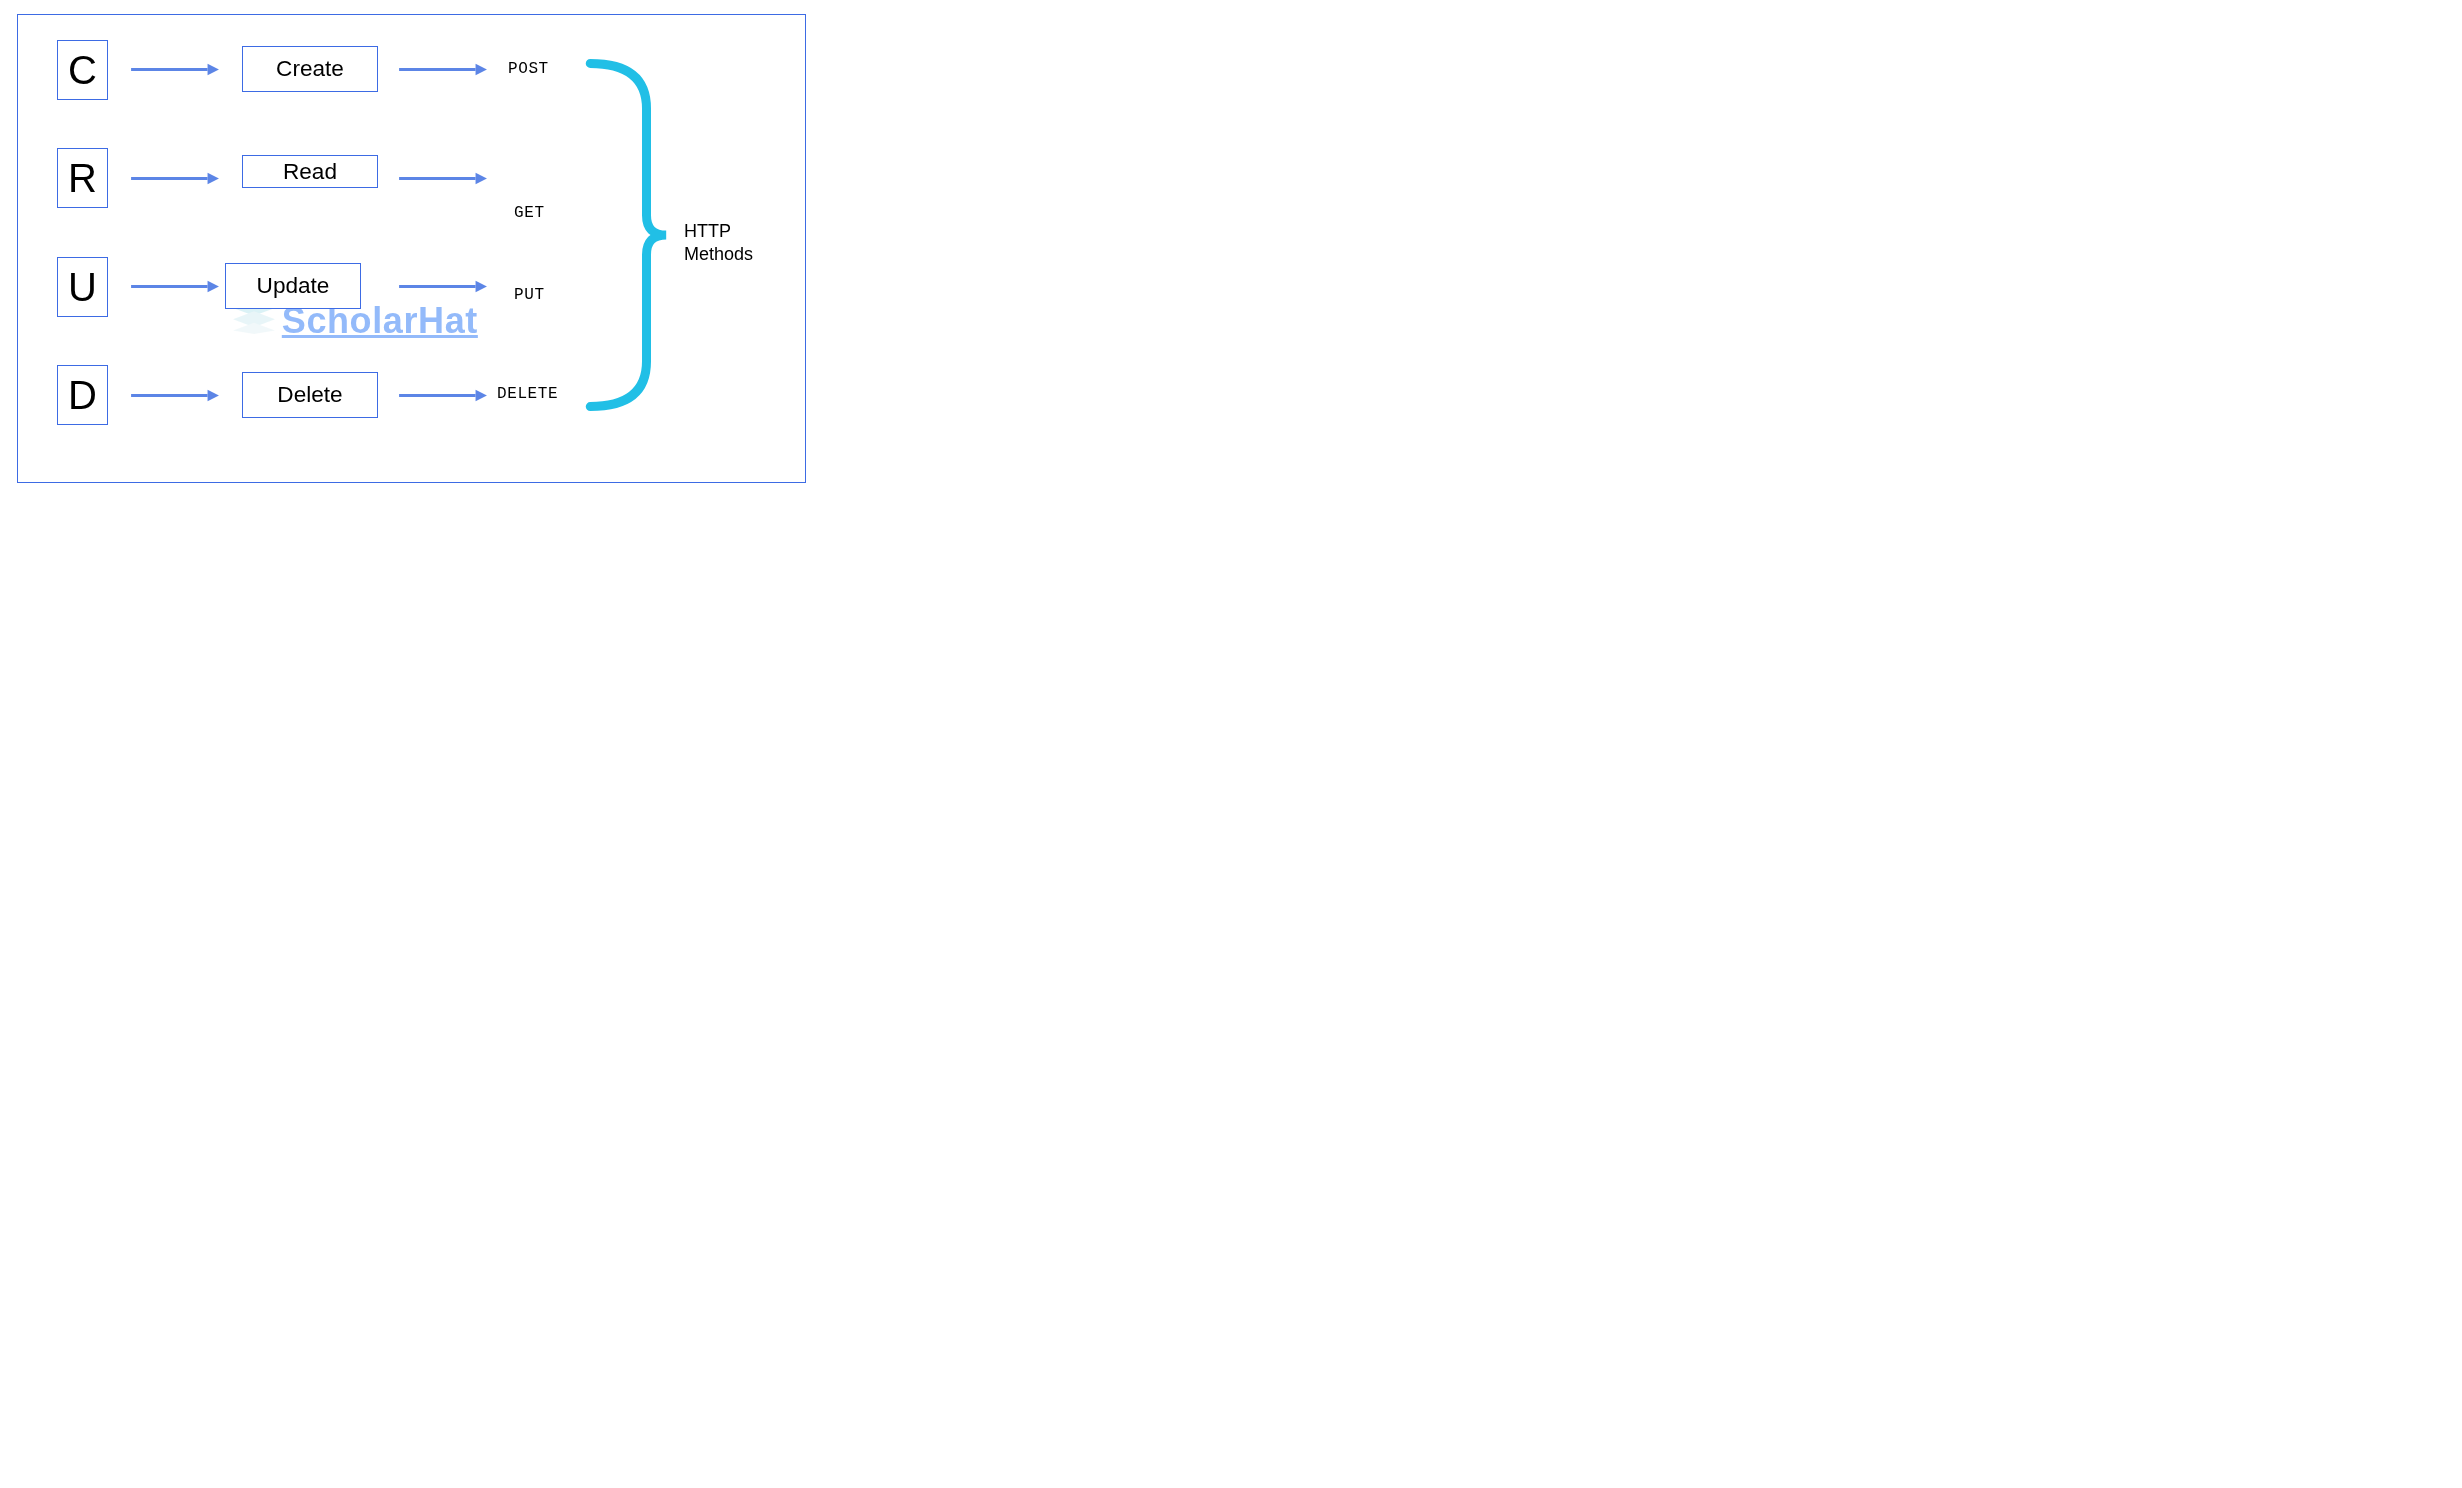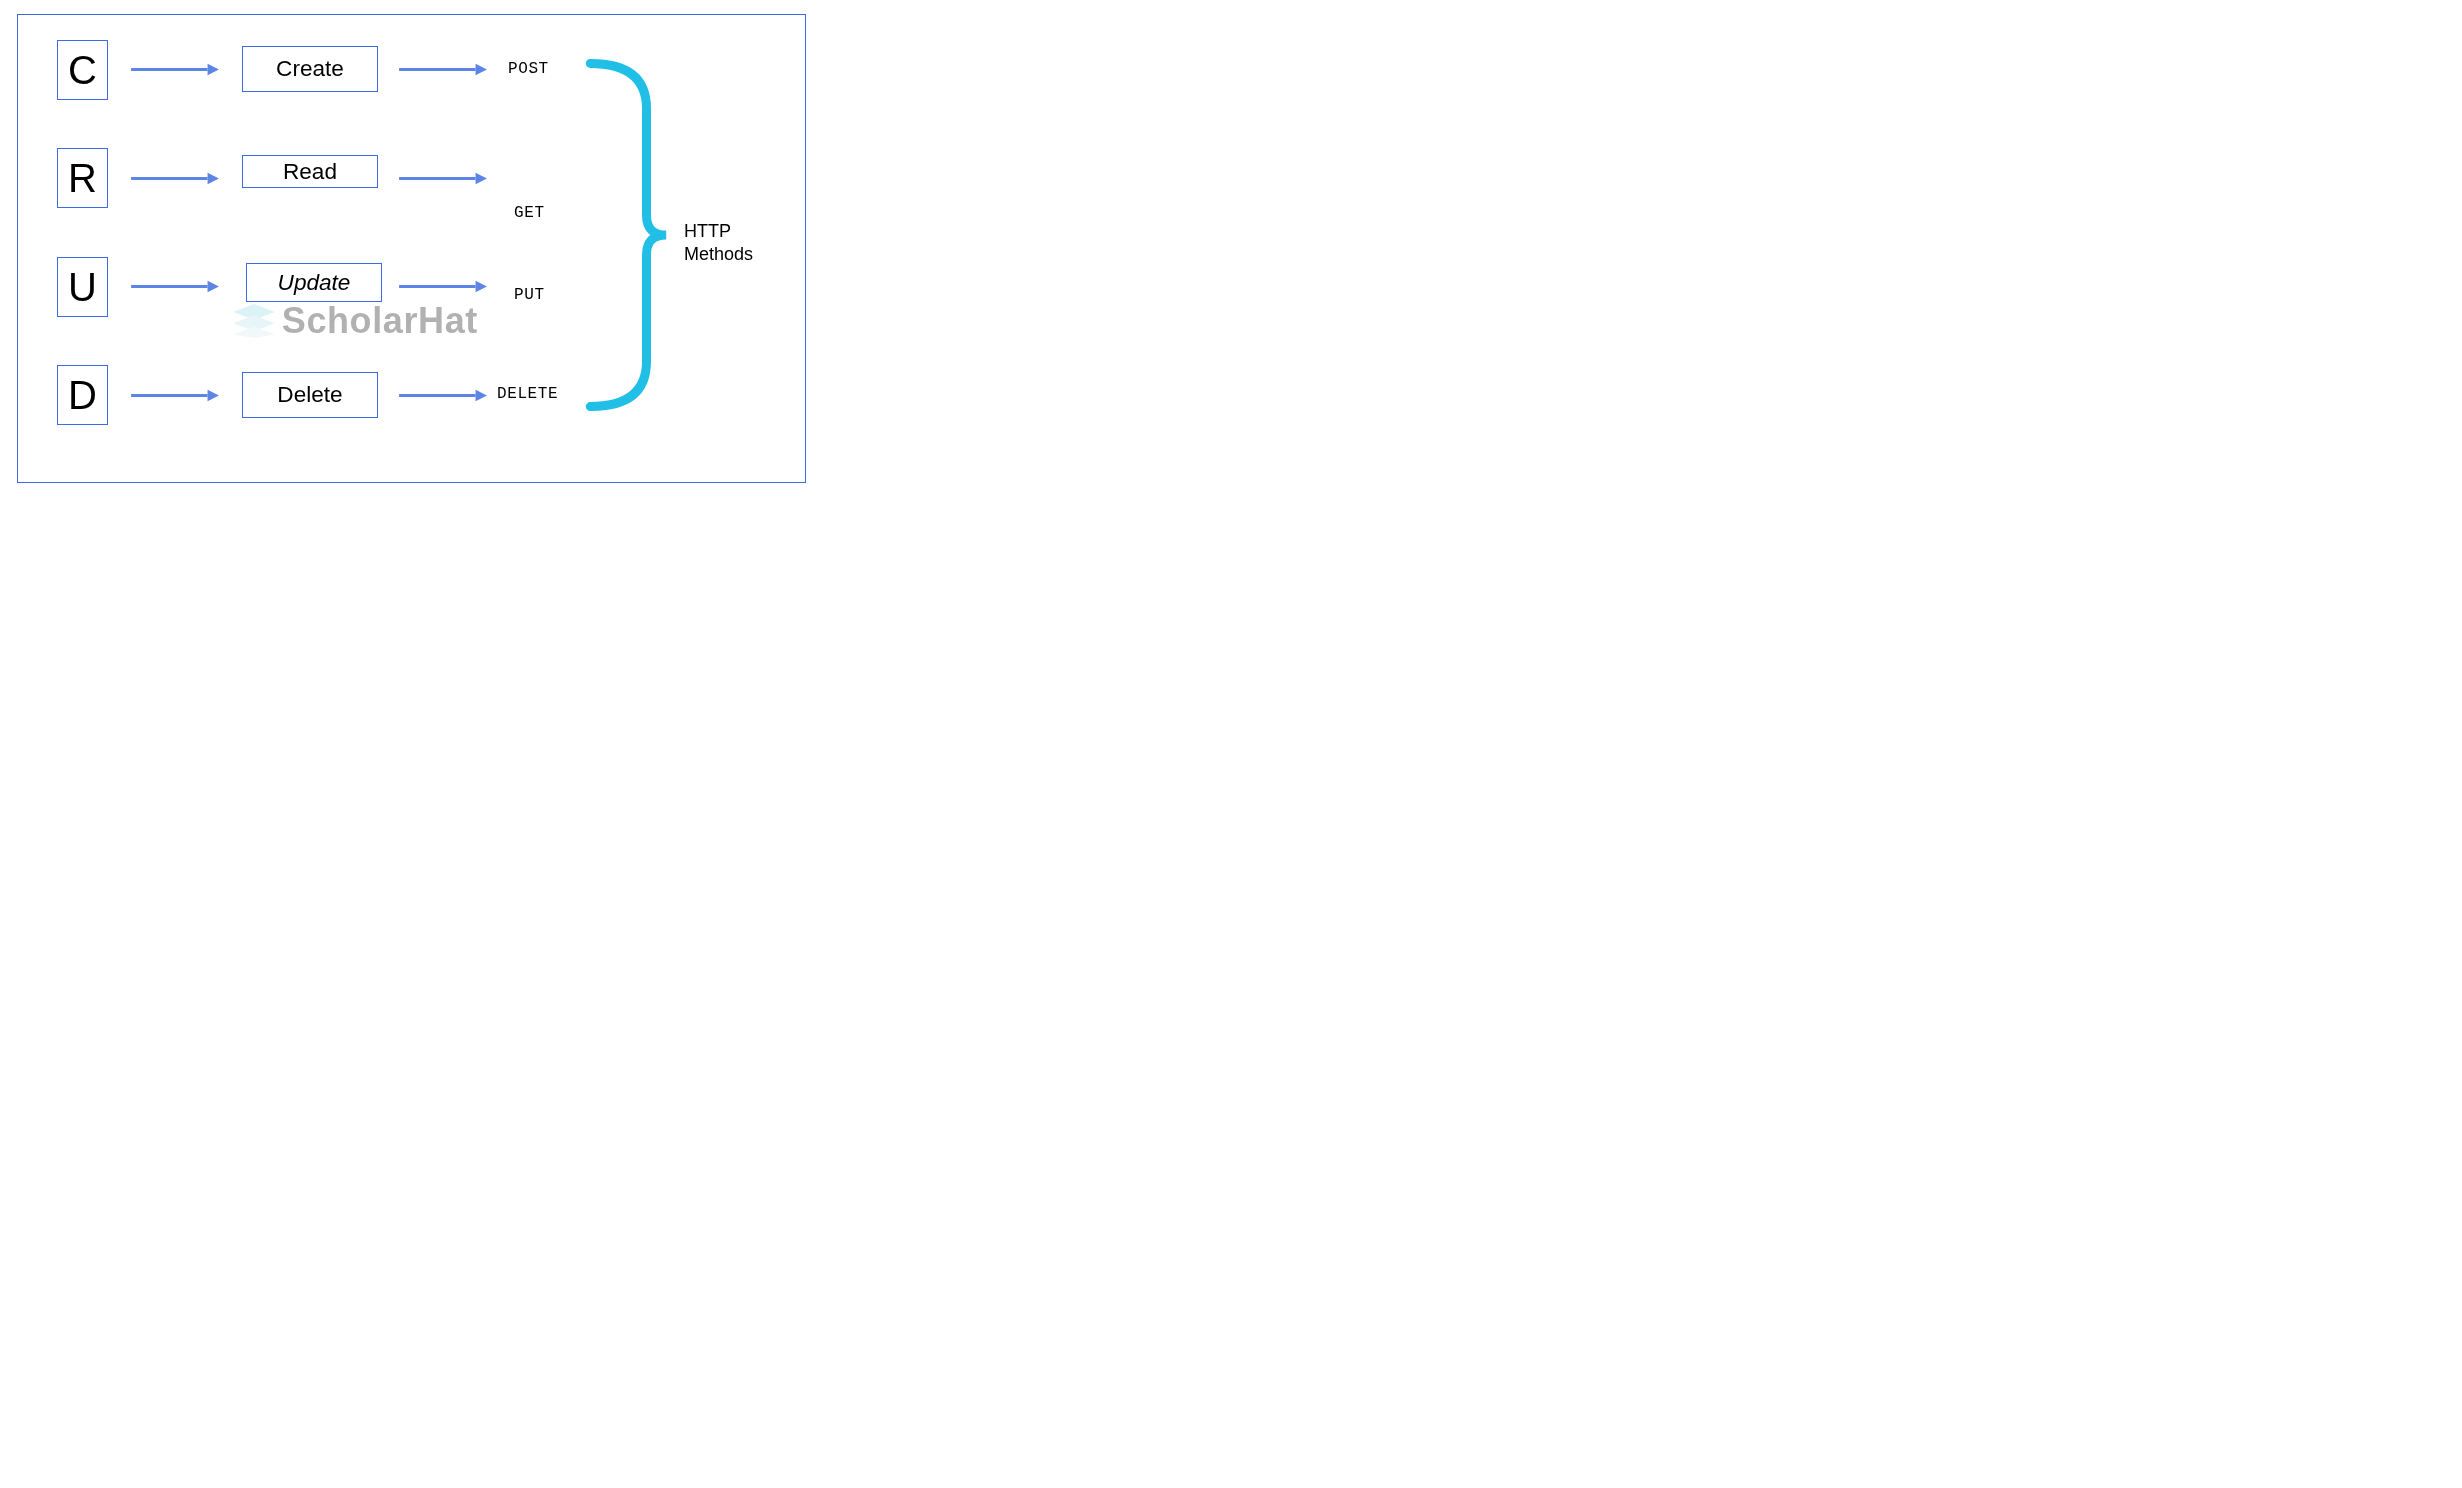--- a/index.html
+++ b/index.html
@@ -3,21 +3,21 @@
 <meta charset="utf-8">
 <style>
   html,body{margin:0;padding:0;background:#fff;font-family:Arial,Helvetica,sans-serif;}
   .canvas{position:relative;width:823px;height:497px;}
   .frame{position:absolute;left:17px;top:14px;width:789px;height:469px;border:1.1px solid #3d6be4;box-sizing:border-box;}
   .box{position:absolute;border:1.1px solid #3d6be4;box-sizing:border-box;display:flex;align-items:center;justify-content:center;background:#fff;}
   .letter{font-size:40px;line-height:1;color:#000;font-weight:400;}
   .op{font-size:22.6px;color:#000;}
   .method{position:absolute;font-family:"Courier New",monospace;font-size:16px;color:#000;letter-spacing:0.6px;}
   .label{position:absolute;font-size:18px;color:#000;line-height:1.25;}
-  .watermark{position:absolute;left:233px;top:300px;font-size:36px;font-weight:700;color:#737373;opacity:.55;letter-spacing:0.6px;display:flex;align-items:center;pointer-events:none;}
+  .watermark{position:absolute;left:233px;top:300px;font-size:36px;font-weight:700;color:#3b82f6;opacity:.55;letter-spacing:0.6px;display:flex;align-items:flex-start;pointer-events:none;text-decoration:underline;}
   .watermark svg{margin-right:6.8px;}
 </style>
 </head>
 <body>
 
 <div class="canvas">
   <div class="frame"></div>
 
   <div class="watermark">
     <svg width="42" height="34" viewBox="0 0 74 60">
@@ -60,21 +60,21 @@
   </svg>
   <div class="method" style="left:514px;top:168px;margin-top:36px;">GET</div>
 
   <div class="box" style="left:57px;top:257px;width:51px;height:60px;">
     <span class="letter">U</span>
   </div>
   <svg style="position:absolute;left:131px;top:278px;" width="88" height="17" viewBox="0 0 155 30">
     <line x1="0" y1="15" x2="135" y2="15" stroke="#5c85e6" stroke-width="5"></line>
     <polygon points="135,5 155,15 135,25" fill="#5c85e6"></polygon>
   </svg>
-  <div class="box" style="left:246px;top:263px;width:136px;height:39px;font-style:italic;">
+  <div class="box" style="left:225px;top:263px;width:136px;height:46px;">
     <span class="op">Update</span>
   </div>
   <svg style="position:absolute;left:399px;top:278px;" width="88" height="17" viewBox="0 0 155 30">
     <line x1="0" y1="15" x2="135" y2="15" stroke="#5c85e6" stroke-width="5"></line>
     <polygon points="135,5 155,15 135,25" fill="#5c85e6"></polygon>
   </svg>
   <div class="method" style="left:514px;top:286px;">PUT</div>
 
   <div class="box" style="left:57px;top:365px;width:51px;height:60px;">
     <span class="letter">D</span>

